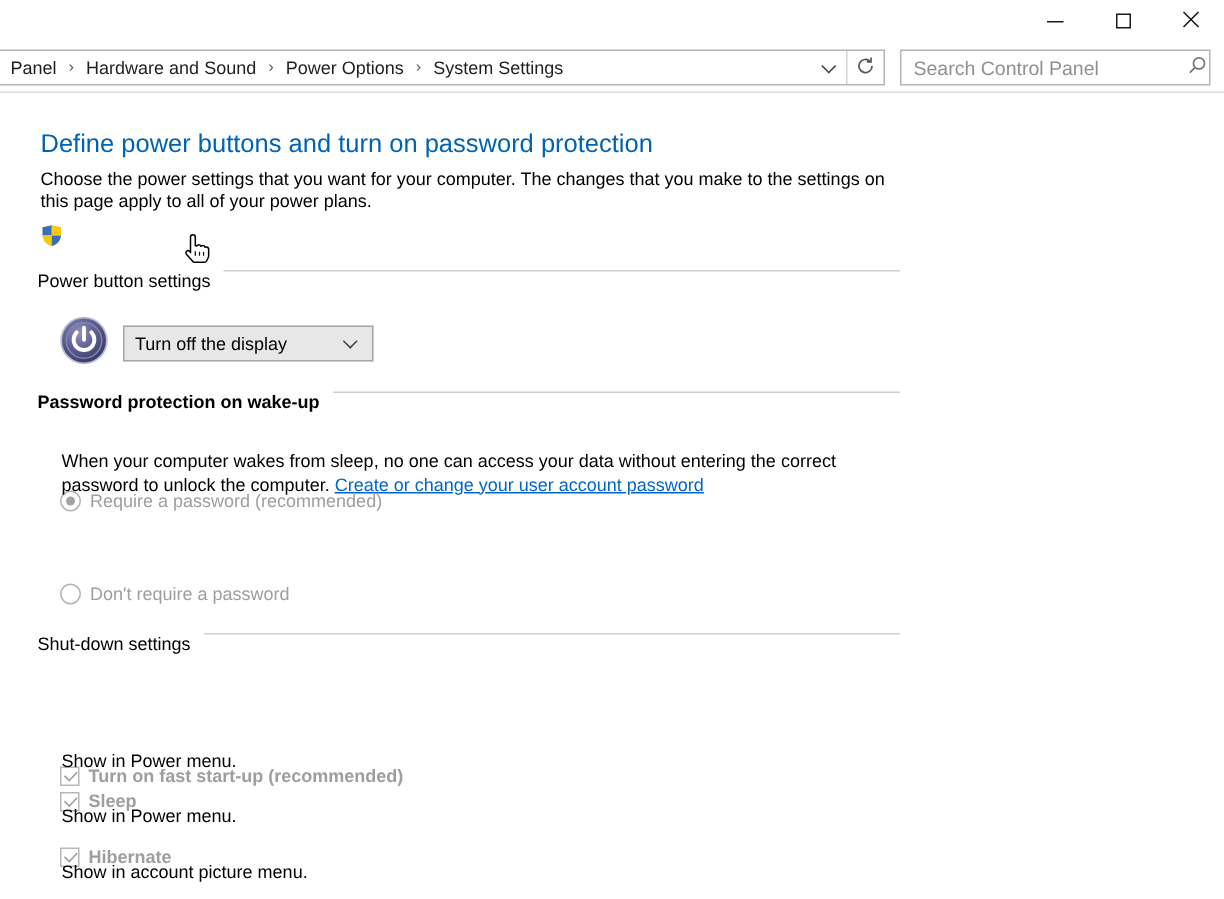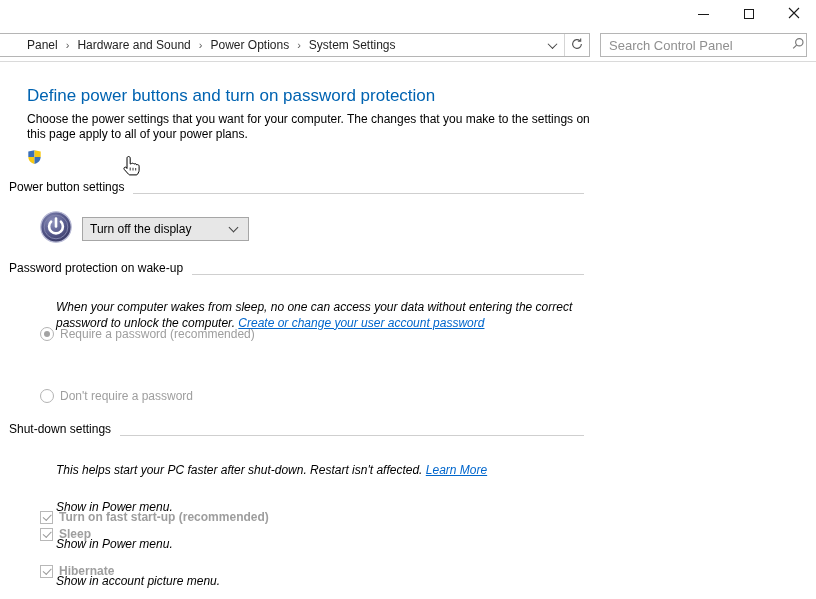--- a/index.html
+++ b/index.html
@@ -12,21 +12,21 @@
   .win-controls { position:absolute; right:0; top:0; height:28px; display:flex; }
   .win-btn { width:45px; height:28px; display:flex; align-items:center; justify-content:center; cursor:default; }
   .glyph-min { width:11px; height:1px; background:#1a1a1a; }
   .glyph-max { width:10px; height:10px; border:1px solid #1a1a1a; background:transparent; }
 
   
   .toolbar { position:absolute; top:28px; left:0; width:816px; height:34px; background:#fff;
              border-bottom:1px solid #dadada; }
   .addressbar { position:absolute; left:-2px; top:5px; width:592px; height:24px;
                 border:1px solid #b5b5b5; background:#fff; display:flex; align-items:center; }
-  .crumbs { flex:1; display:flex; align-items:center; padding-left:4px; white-space:nowrap; overflow:hidden;margin-left:20px; }
+  .crumbs { flex:1; display:flex; align-items:center; padding-left:4px; white-space:nowrap; overflow:hidden; }
   .crumb { color:#1f1f1f; padding:3px 4px; cursor:default; }
   .crumb-sep { color:#5a5a5a; padding:0 4px; font-size:11px; }
   .addr-btn { width:24px; height:22px; display:flex; align-items:center; justify-content:center; }
   .addr-divider { width:1px; height:22px; background:#d5d5d5; }
   .chev { width:7px; height:7px; border-right:1.3px solid #444; border-bottom:1.3px solid #444;
           transform:rotate(45deg) translate(-1px,-1px); }
   .searchbox { position:absolute; left:600px; top:5px; width:207px; height:24px;
                border:1px solid #b5b5b5; background:#fff; display:flex; align-items:center; }
   .searchbox input { flex:1; border:none; outline:none; padding:0 4px 0 8px; font-family:"Liberation Sans",sans-serif;
                      font-size:13px; color:#1f1f1f; background:transparent; }
@@ -34,21 +34,21 @@
   .search-ico { width:24px; height:22px; display:flex; align-items:center; justify-content:center; }
 
   
   .content { position:absolute; top:62px; left:0; width:816px; height:537px; background:#fff; }
   .page-title { position:absolute; left:27px; top:24px; font-size:17px; color:#0063B1; font-weight:400; }
   .intro { position:absolute; left:27px; top:50px; width:575px; line-height:15px; color:#000; }
   .admin-row { position:absolute; left:27px; top:87px; display:flex; align-items:center; }
   .admin-link { margin-left:6px; color:#2878BE; text-decoration:underline; cursor:pointer; }
   a.plain-link { color:#0066CC; text-decoration:underline; cursor:pointer; }
 
-  .section-head { position:absolute; left:9px; width:575px; display:flex; align-items:flex-end; }
+  .section-head { position:absolute; left:25px; width:575px; display:flex; align-items:flex-start; }
   .section-label { white-space:nowrap; padding-right:9px; color:#000; }
   .section-line { flex:1; height:1px; background:#cfcfcf; }
 
   .power-row { position:absolute; left:40px; top:149px; display:flex; align-items:center; }
   .power-label { margin-left:12px; color:#000; }
   .combo { margin-left:10px; width:167px; height:24px; background:#e7e7e7; border:1px solid #a6a6a6;
            display:flex; align-items:center; cursor:default; }
   .combo-text { flex:1; padding-left:7px; color:#000; }
   .combo-chev { width:7px; height:7px; border-right:1.2px solid #444; border-bottom:1.2px solid #444;
                 transform:rotate(45deg); margin-right:11px; margin-top:-3px; }
@@ -56,21 +56,21 @@
   .ctl-row { position:absolute; display:flex; align-items:center;margin-top:44px; }
   .radio { width:14px; height:14px; border:1px solid #b3b3b3; border-radius:50%; background:#fff; position:relative; flex:none; }
   .radio.checked::after { content:""; position:absolute; left:3px; top:3px; width:6px; height:6px;
                           border-radius:50%; background:#a3a3a3; }
   .checkbox { width:13px; height:13px; border:1px solid #b8b8b8; background:#fff; position:relative; flex:none; }
   .checkbox.checked::after { content:""; position:absolute; left:2px; top:2px; width:7px; height:3.5px;
                              border-left:1.6px solid #9b9b9b; border-bottom:1.6px solid #9b9b9b;
                              transform:rotate(-47deg); }
   .dim-label { margin-left:6px; color:#9e9e9e; }
   .dim-label.bold { font-weight:bold; }
-  .desc { position:absolute; left:56px; width:536px; line-height:15.5px; color:#000;font-style:italic; }
+  .desc { position:absolute; left:41px; width:536px; line-height:15.5px; color:#000; }
 
   .shield-icon svg, .cursor-icon svg { display:block; }
   .cursor-icon { position:absolute; left:119px; top:92px; z-index:5; }
 </style>
 </head>
 <body>
 
 <div class="stage">
 
   <div class="titlebar">
@@ -178,21 +178,21 @@
           <path d="M16 7.5v8" stroke="#fff" stroke-width="2.6" stroke-linecap="round"></path>
           <path d="M11.1 10.6a6.9 6.9 0 1 0 9.8 0" fill="none" stroke="#fff" stroke-width="2.6" stroke-linecap="round"></path>
         </svg>
       </span>
       <div class="combo">
         <span class="combo-text">Turn off the display</span>
         <span class="combo-chev"></span>
       </div>
     </div>
 
-    <div class="section-head" style="top:199px;">
+    <div class="section-head" style="top:199px;font-weight:bold;">
       <span class="section-label">Password protection on wake-up</span>
       <span class="section-line"></span>
     </div>
 
     <div class="ctl-row" style="left:40px; top:221px;">
       <span class="radio checked"></span>
       <span class="dim-label">Require a password (recommended)</span>
     </div>
     <div class="desc" style="top:238px;">
       <span>When your computer wakes from sleep, no one can access your data without entering the correct password to unlock the computer. </span><a class="plain-link">Create or change your user account password</a>
@@ -205,23 +205,20 @@
 
     <div class="section-head" style="top:360px;">
       <span class="section-label">Shut-down settings</span>
       <span class="section-line"></span>
     </div>
 
     <div class="ctl-row" style="left:40px; top:404px;">
       <span class="checkbox checked"></span>
       <span class="dim-label bold">Turn on fast start-up (recommended)</span>
     </div>
-    <div class="desc" style="top:401px;">
-      <span>This helps start your PC faster after shut-down. Restart isn't affected. </span><a class="plain-link">Learn More</a>
-    </div>
 
     <div class="ctl-row" style="left:40px; top:421px;">
       <span class="checkbox checked"></span>
       <span class="dim-label bold">Sleep</span>
     </div>
     <div class="desc" style="top:438px;">Show in Power menu.</div>
 
     <div class="ctl-row" style="left:40px; top:458px;">
       <span class="checkbox checked"></span>
       <span class="dim-label bold">Hibernate</span>

